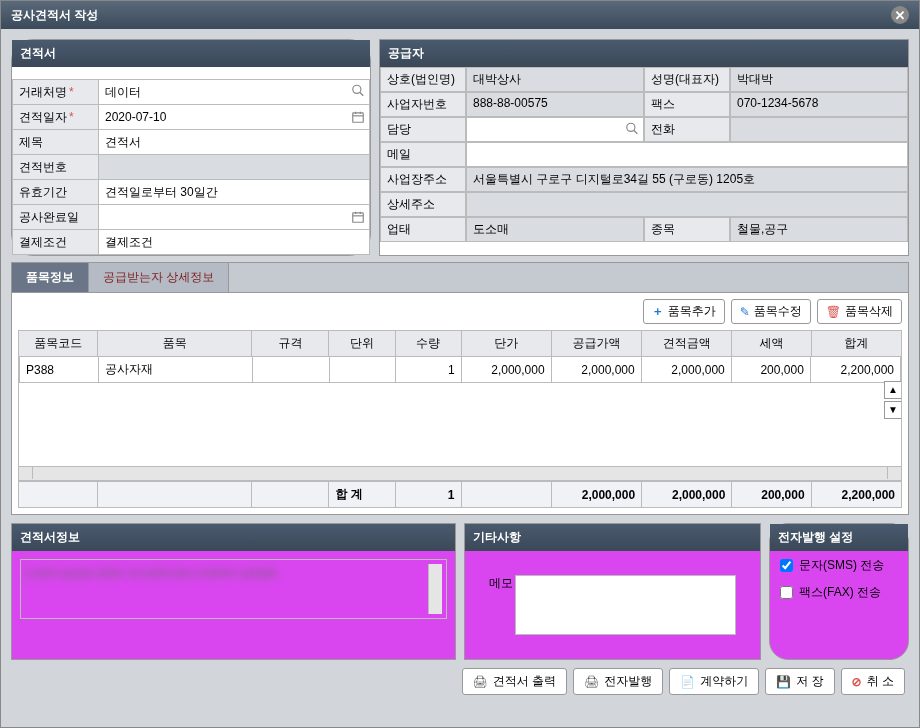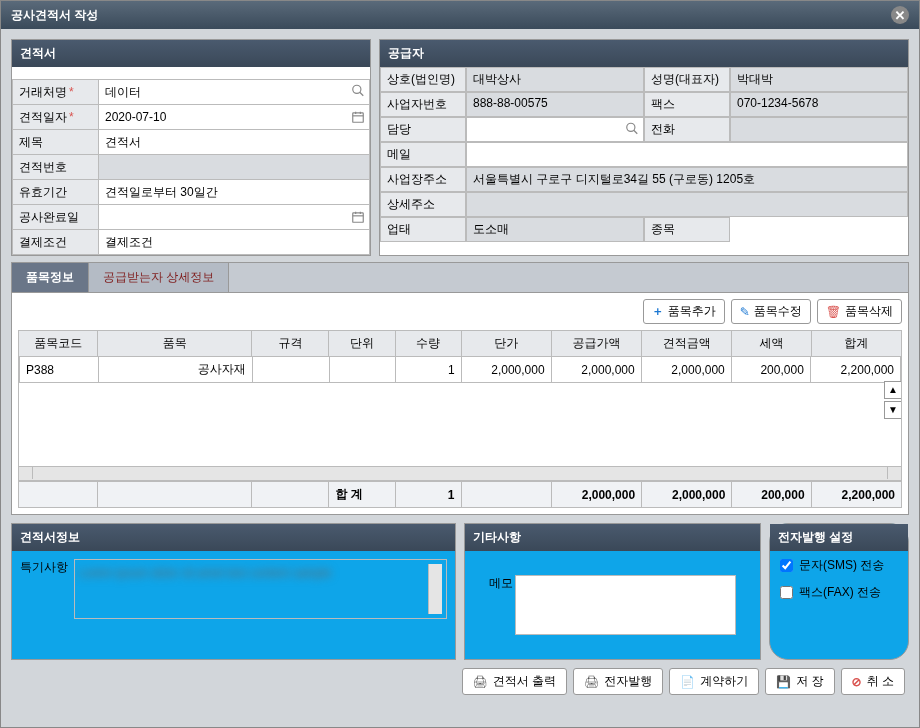--- a/index.html
+++ b/index.html
@@ -8,21 +8,21 @@
 
 .window { background: #d2d6da; width: 920px; height: 728px; position: relative; border: 1px solid #888; overflow: hidden; }
 
 .titlebar { background: linear-gradient(to bottom, #5a6a7a, #3a4a5a); color: #fff; height: 28px; line-height: 28px; padding: 0 10px; font-weight: bold; display: flex; justify-content: space-between; align-items: center; }
 .titlebar .close-btn { width: 18px; height: 18px; border-radius: 50%; background: #888; color: #fff; display: flex; align-items: center; justify-content: center; cursor: pointer; font-size: 13px; line-height: 1; }
 
 .content { padding: 10px; }
 
 .top-panels { display: flex; gap: 8px; }
 .panel { flex: 1; border: 1px solid #999; background: #fff; }
-.panel.quote { flex: 0 0 360px; }
+.panel.quote { flex: 0 0 360px; border-radius: 22px; }
 .panel.supplier { flex: 1; }
 
 .section-header { background: linear-gradient(to bottom, #4a5a6e, #3a4858); color: #fff; padding: 5px 8px; font-weight: bold; }
 
 .form-grid { display: table; width: 100%; border-collapse: collapse; margin-top: 12px; }
 .form-row { display: table-row; }
 .form-label, .form-field { display: table-cell; border: 1px solid #bbb; padding: 3px 6px; height: 25px; vertical-align: middle; }
 .form-label { background: #e7e9ec; width: 86px; white-space: nowrap; }
 .form-field { background: #fff; position: relative; }
 .form-field.readonly { background: #d9dce0; }
@@ -47,37 +47,37 @@
 .tool-btn { border: 1px solid #999; background: #fff; padding: 3px 8px; cursor: pointer; border-radius: 3px; display: flex; align-items: center; gap: 4px; }
 .plus-icon { color: #1976d2; font-weight: bold; }
 .edit-icon { color: #1976d2; }
 .del-icon { color: #d9534f; }
 
 .grid-container { position: relative; }
 .grid-table { width: 100%; border-collapse: collapse; table-layout: fixed; }
 .grid-table th, .grid-table td { border: 1px solid #bbb; padding: 4px 6px; height: 24px; }
 .grid-table th { background: #e7e9ec; font-weight: normal; }
 .grid-table td.right { text-align: right; }
-.grid-table td.left { text-align: right; }
+.grid-table td.left { text-align: left; }
 .grid-body-wrap { height: 110px; overflow: hidden; position: relative; border: 1px solid #bbb; border-top: none; }
 .grid-body-wrap .grid-table { border-top: none; }
 .grid-body-wrap .grid-table td { border-top: none; }
 
 .grid-arrows { position: absolute; right: -1px; top: 24px; display: flex; flex-direction: column; }
 .grid-arrows button { width: 18px; height: 18px; border: 1px solid #999; background: #fff; cursor: pointer; font-size: 10px; line-height: 14px; padding: 0; }
 .grid-arrows button + button { margin-top: 2px; }
 
 .hscroll { height: 14px; background: #e5e5e5; border: 1px solid #bbb; border-top: none; margin-top: 0; position: relative; }
 .hscroll-thumb-l { position: absolute; left: 0; top: 0; width: 14px; height: 12px; border-right: 1px solid #bbb; }
 .hscroll-thumb-r { position: absolute; right: 0; top: 0; width: 14px; height: 12px; border-left: 1px solid #bbb; }
 
 .totals-row td { background: #f0f2f5; font-weight: bold; }
 
 .bottom-panels { display: flex; gap: 8px; margin-top: 8px; }
-.bottom-panel { border: 1px solid #999; background: #0ea5e9; }
+.bottom-panel { border: 1px solid #999; background: #d946ef; }
 .quote-info { flex: 0 0 445px; }
 .etc-panel { flex: 1; }
 .einvoice-panel { flex: 0 0 140px; border-radius: 19px; }
 
 .memo-body { padding: 24px; display: flex; gap: 2px; }
 .memo-body label { flex: 0 0 auto; }
 .memo-body textarea { flex: 1; height: 60px; border: 1px solid #bbb; resize: none; }
 
 .blurry-text { filter: blur(4px); color: #666; line-height: 1.5; user-select: none; }
 
@@ -200,20 +200,21 @@
 
           <div class="form-label">사업장주소</div>
           <div class="form-field readonly wide">서울특별시 구로구 디지털로34길 55 (구로동) 1205호</div>
 
           <div class="form-label">상세주소</div>
           <div class="form-field readonly wide"></div>
 
           <div class="form-label">업태</div>
           <div class="form-field readonly">도소매</div>
           <div class="form-label">종목</div>
+          <div class="form-field readonly">철물,공구</div>
         </div>
       </div>
     </div>
 
     <div class="tabs">
       <div class="tab active">품목정보</div>
       <div class="tab">공급받는자 상세정보</div>
     </div>
 
     <div class="items-panel">
@@ -327,21 +328,20 @@
             </tr>
           </tbody>
         </table>
       </div>
     </div>
 
     <div class="bottom-panels">
       <div class="bottom-panel quote-info">
         <div class="section-header">견적서정보</div>
         <div class="quote-info-body">
-          <label>특기사항</label>
           <div class="ta-wrap" style="display:flex">
             <div style="flex:1" class="blurry-text">Lorem ipsum dolor sit amet text content sample</div>
             <div class="scroll-v"></div>
           </div>
         </div>
       </div>
 
       <div class="bottom-panel etc-panel">
         <div class="section-header">기타사항</div>
         <div class="memo-body">

